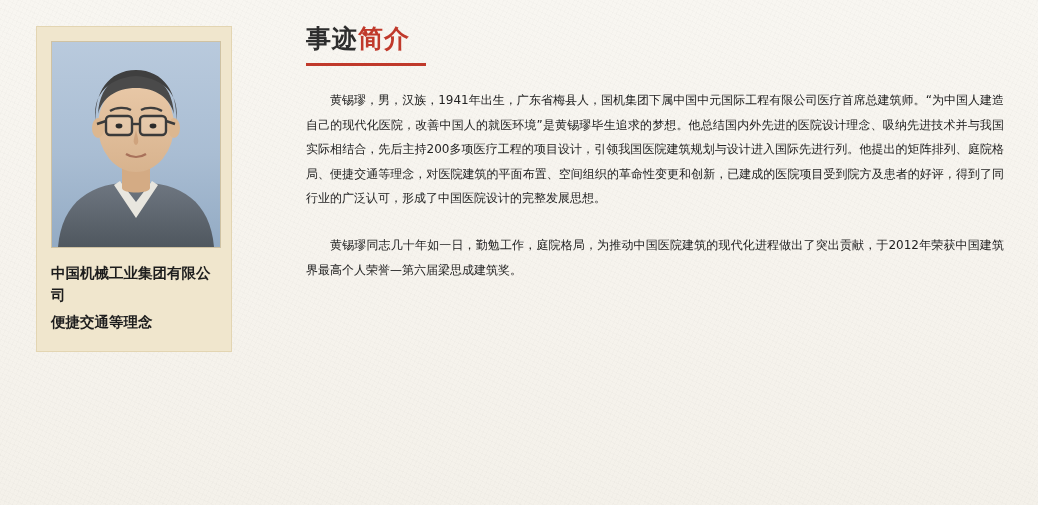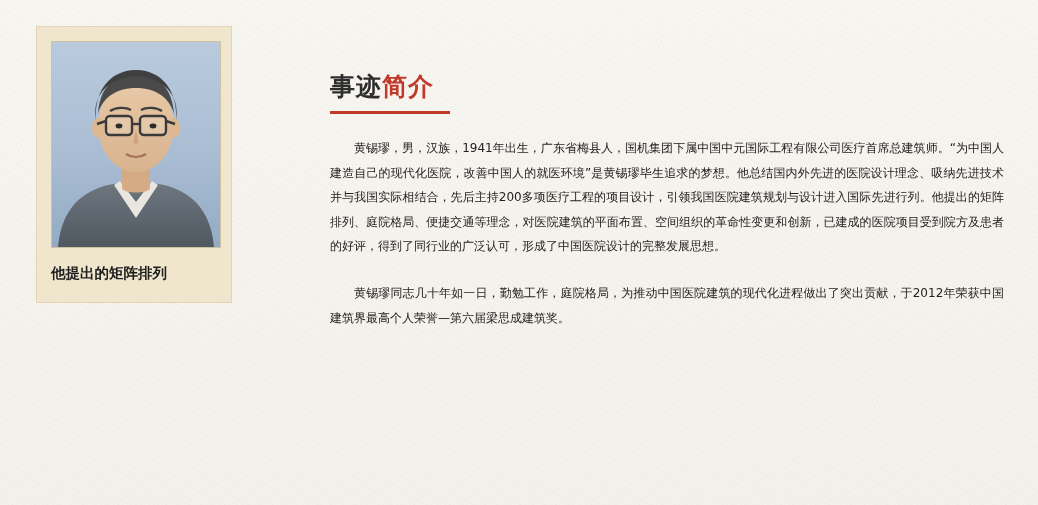--- a/index.html
+++ b/index.html
@@ -63,34 +63,34 @@
   .profile-org {
     margin-bottom: 2px;
   }
   .profile-title {
     margin-top: 4px;
   }
 
   
   .content {
     flex: 1 1 auto;
-    padding-left: 98px;
+    padding-left: 74px;
     box-sizing: border-box;
   }
   .section-head {
     display: flex;
     align-items: baseline;
     font-size: 25px;
     font-weight: bold;
     letter-spacing: 1px;
     padding-bottom: 8px;
     font-family: "DejaVu Sans", "Liberation Sans", sans-serif;
   }
   .section-head .part-a { color: #2d2d2d; }
-  .section-head .part-b { color: #c0392b; margin-top: 48px; }
+  .section-head .part-b { color: #c0392b; }
   .head-rule {
     width: 120px;
     height: 3px;
     background: #c0392b;
     margin: 0 0 22px 0;
   }
   .para {
     font-size: 12px;
     line-height: 2.05;
     color: #222222;
@@ -154,21 +154,22 @@
 
         <path d="M58 69 C64 65 74 65 79 68" stroke="#3d3d3d" stroke-width="2.2" fill="none"></path>
         <path d="M89 68 C94 65 104 65 110 69" stroke="#3d3d3d" stroke-width="2.2" fill="none"></path>
 
         <path d="M84 88 C82 97 80 101 84 103 C88 101 86 97 84 88" fill="#c99b74" opacity="0.75"></path>
 
         <path d="M74 112 C80 116 88 116 94 112" stroke="#a8715a" stroke-width="2.2" fill="none"></path>
       </svg>
     </div>
     <div class="profile-text">
-      <div class="profile-title">他提出的矩阵排列</div>
+      <div class="profile-org">中国机械工业集团有限公司</div>
+      <div class="profile-title">便捷交通等理念</div>
     </div>
   </div>
 
   <div class="content">
     <div class="section-head">
       <span class="part-a">事迹</span>
       <span class="part-b">简介</span>
     </div>
     <div class="head-rule"></div>
 

